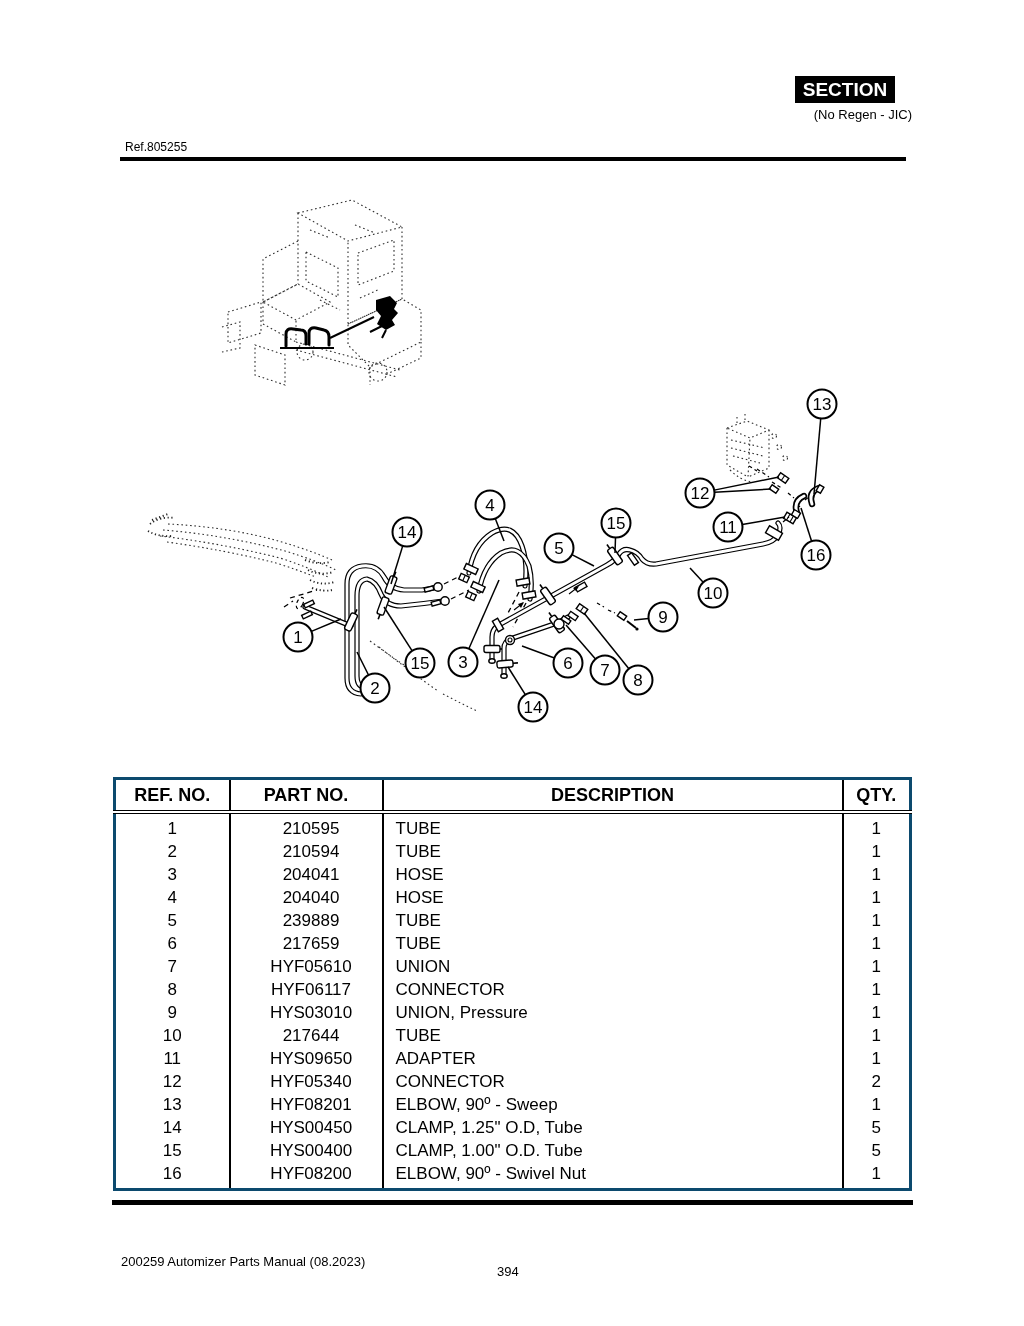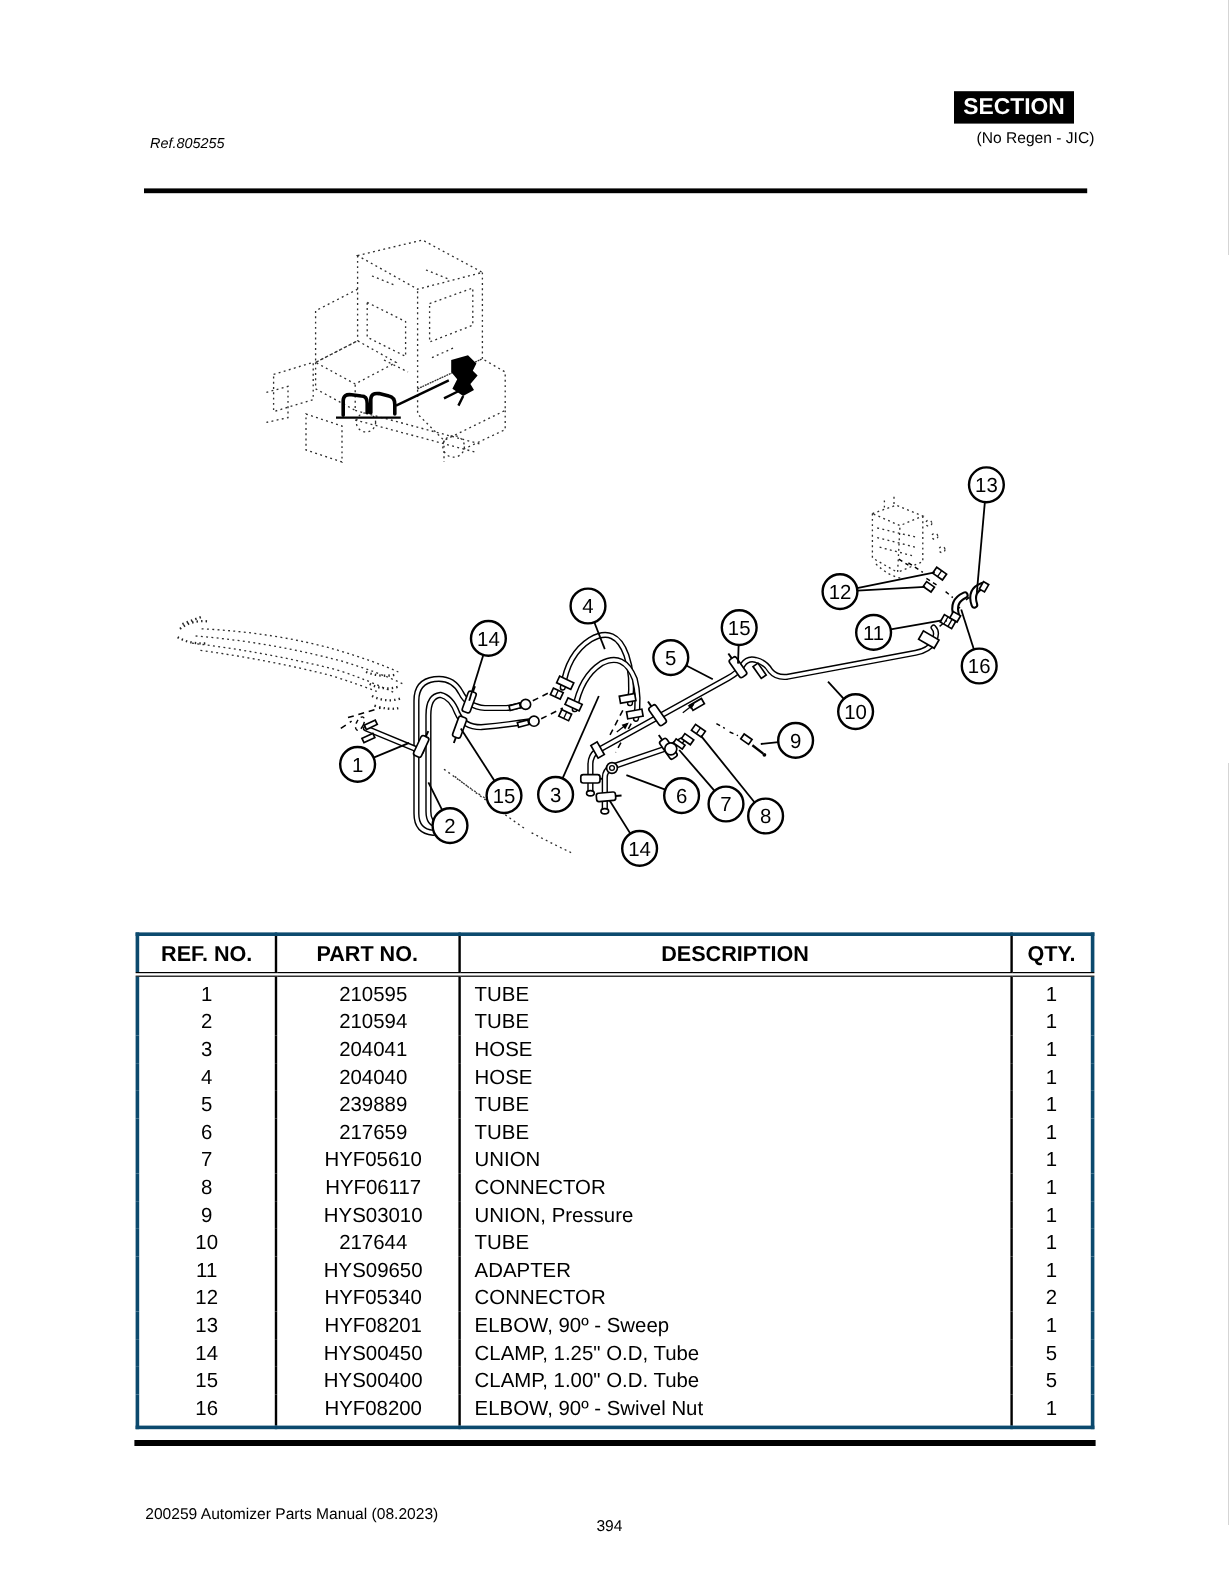--- a/index.html
+++ b/index.html
@@ -1,20 +1,20 @@
 <!DOCTYPE html>
 <html><head>
 <meta charset="utf-8">
 <style>
   html,body{margin:0;padding:0;background:#888;}
   .page{position:relative;width:1024px;height:1326px;background:#ffffff;margin:0 auto;
         font-family:"Liberation Sans", sans-serif;color:#000;overflow:hidden;}
   .section-box{position:absolute;left:795px;top:76px;width:100px;height:27px;background:#000;
         color:#fff;font-weight:bold;font-size:19px;line-height:28px;text-align:center;word-spacing:7px;}
-  .ref-label{position:absolute;left:125px;top:112px;font-style:italic;font-size:12px;}
+  .ref-label{position:absolute;left:125px;top:140px;font-size:12px;}
   .title-line{position:absolute;top:107px;right:112px;display:flex;align-items:baseline;gap:7px;white-space:nowrap;}
   .title-main{font-size:32px;font-weight:bold;}
   .title-suffix{font-size:13px;font-weight:normal;}
   .header-rule{position:absolute;left:120px;top:157px;width:786px;height:4px;background:#000;}
   .bottom-rule{position:absolute;left:112px;top:1200px;width:801px;height:5px;background:#000;}
   .footer-left{position:absolute;left:121px;top:1254px;font-size:13px;}
   .footer-page{position:absolute;left:497px;top:1264px;font-size:13px;}
 
   .table-wrap{position:absolute;left:113px;top:777px;}
   table{border-collapse:collapse;border:3px solid #0c4a6e;table-layout:fixed;}

